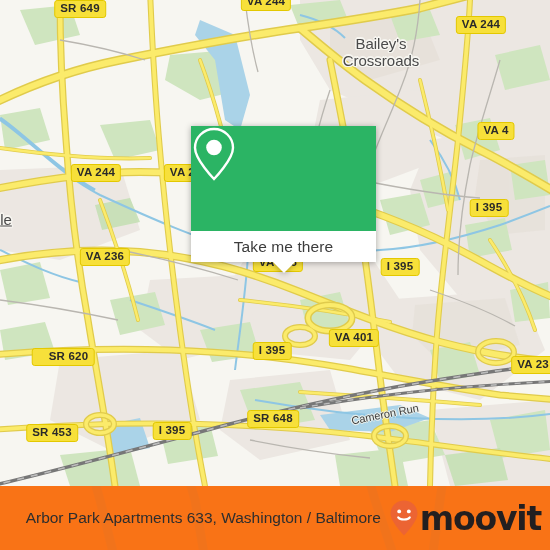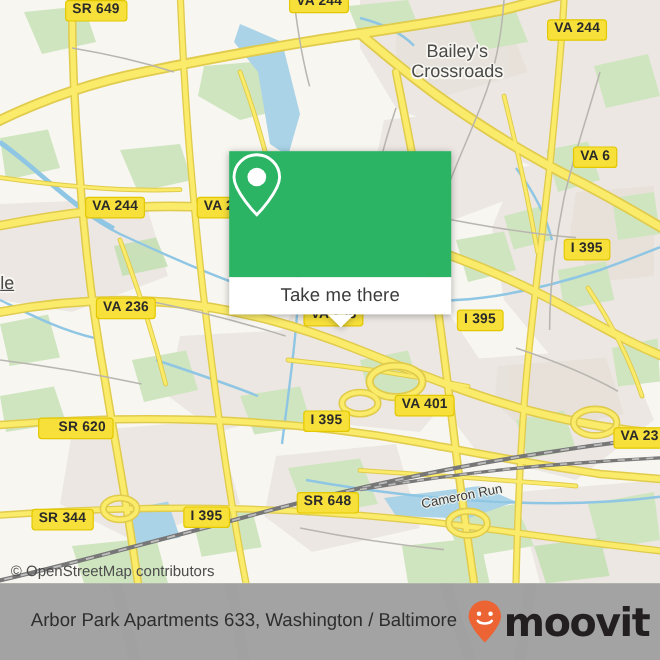--- a/index.html
+++ b/index.html
@@ -84,21 +84,21 @@
   }
 
   
   #attrib{
     position:absolute;left:9px;top:469px;
     font-size:12.5px;color:#4d4d4d;
     font-family:"Liberation Sans", sans-serif;
   }
   #footer{
     position:absolute;left:0;top:486px;width:550px;height:64px;
-    background:#a3a3a3;overflow:hidden;
+    background:#f97316;overflow:hidden;
   }
   #footer-watermark{
     position:absolute;left:0;top:-486px;width:550px;height:550px;
     opacity:.055;pointer-events:none;
   }
   #footer-inner{
     position:absolute;left:0;top:0;width:550px;height:64px;
     display:flex;align-items:center;justify-content:flex-end;
     padding-right:9px;box-sizing:border-box;
   }
@@ -274,60 +274,59 @@
         <path d="M-10,486 C60,470 140,448 230,424 C310,403 390,387 450,378 C500,370 530,366 560,364" stroke="#bdbdbd" stroke-width="1.6" fill="none" stroke-dasharray="7 7"></path>
         <path d="M300,408 C360,398 420,390 480,386 C520,383 540,382 560,381" stroke="#777777" stroke-width="2.8" fill="none"></path>
         <path d="M300,408 C360,398 420,390 480,386 C520,383 540,382 560,381" stroke="#bdbdbd" stroke-width="1.4" fill="none" stroke-dasharray="6 6"></path>
       </g>
     </svg>
 
     <div id="shields">
         <div class="shield" style="left: 80px; top: 9px;">SR 649</div>
         <div class="shield" style="left: 266px; top: 2px;">VA 244</div>
         <div class="shield" style="left: 481px; top: 25px;">VA 244</div>
-        <div class="shield" style="left: 496px; top: 131px;">VA 6</div>
+        <div class="shield" style="left: 496px; top: 131px;">VA 4</div>
         <div class="shield" style="left: 96px; top: 173px;">VA 244</div>
         <div class="shield" style="left: 189px; top: 173px;">VA 244</div>
         <div class="shield" style="left: 489px; top: 208px;">I 395</div>
         <div class="shield" style="left: 105px; top: 257px;">VA 236</div>
         <div class="shield" style="left: 278px; top: 263px;">VA 236</div>
         <div class="shield" style="left: 400px; top: 267px;">I 395</div>
         <div class="shield" style="left: 354px; top: 338px;">VA 401</div>
         <div class="shield" style="left: 63px; top: 357px; padding-left: 16px;">SR 620</div>
         <div class="shield" style="left: 272px; top: 351px;">I 395</div>
         <div class="shield" style="left: 533px; top: 365px;">VA 23</div>
-        <div class="shield" style="left: 52px; top: 433px;">SR 344</div>
+        <div class="shield" style="left: 52px; top: 433px;">SR 453</div>
         <div class="shield" style="left: 172px; top: 431px;">I 395</div>
         <div class="shield" style="left: 273px; top: 419px;">SR 648</div>
       </div>
 
     <div id="places">
         <div class="placelabel" style="left: 381px; top: 43px;">Bailey's</div>
         <div class="placelabel" style="left: 381px; top: 60px;">Crossroads</div>
-        <div class="placelabel" style="left: 6px; top: 236px; text-decoration: underline;">le</div>
+        <div class="placelabel" style="left: 6px; top: 219px; text-decoration: underline;">le</div>
       </div>
 
     <div id="waters">
         <div class="waterlabel" style="left: 385px; top: 414px; transform: translate(-50%, -50%) rotate(-11deg);">Cameron Run</div>
       </div>
 
     <div id="popup">
       <div id="popup-head">
         <svg width="46" height="56" viewBox="0 0 46 56">
           <path d="M23,3 C12.5,3 4,11.4 4,21.7 C4,33.5 23,53 23,53 C23,53 42,33.5 42,21.7 C42,11.4 33.5,3 23,3 Z" fill="none" stroke="#ffffff" stroke-width="2.4"></path>
           <circle cx="23" cy="21.5" r="7.8" fill="#ffffff"></circle>
         </svg>
       </div>
       <div id="popup-foot">
         <span>Take me there</span>
       </div>
       <div id="popup-tail"></div>
     </div>
 
-    <div id="attrib">© OpenStreetMap contributors</div>
   </div>
 
   <div id="footer">
     <svg id="footer-watermark" viewBox="0 0 550 550">
       <g stroke="#7a7a7a" fill="none" stroke-width="9">
         <path d="M-10,430 C60,425 130,422 200,424 C270,426 340,432 400,440 C460,448 510,455 560,460"></path>
         <path d="M-10,355 C50,350 110,348 170,350 C230,352 290,358 345,368 C400,378 450,388 500,395 L560,400"></path>
         <path d="M60,300 C64,360 80,430 100,500 L115,560"></path>
         <path d="M150,290 C158,360 175,430 195,500 L205,560"></path>
         <path d="M330,300 C340,360 355,430 375,500 L395,560"></path>

